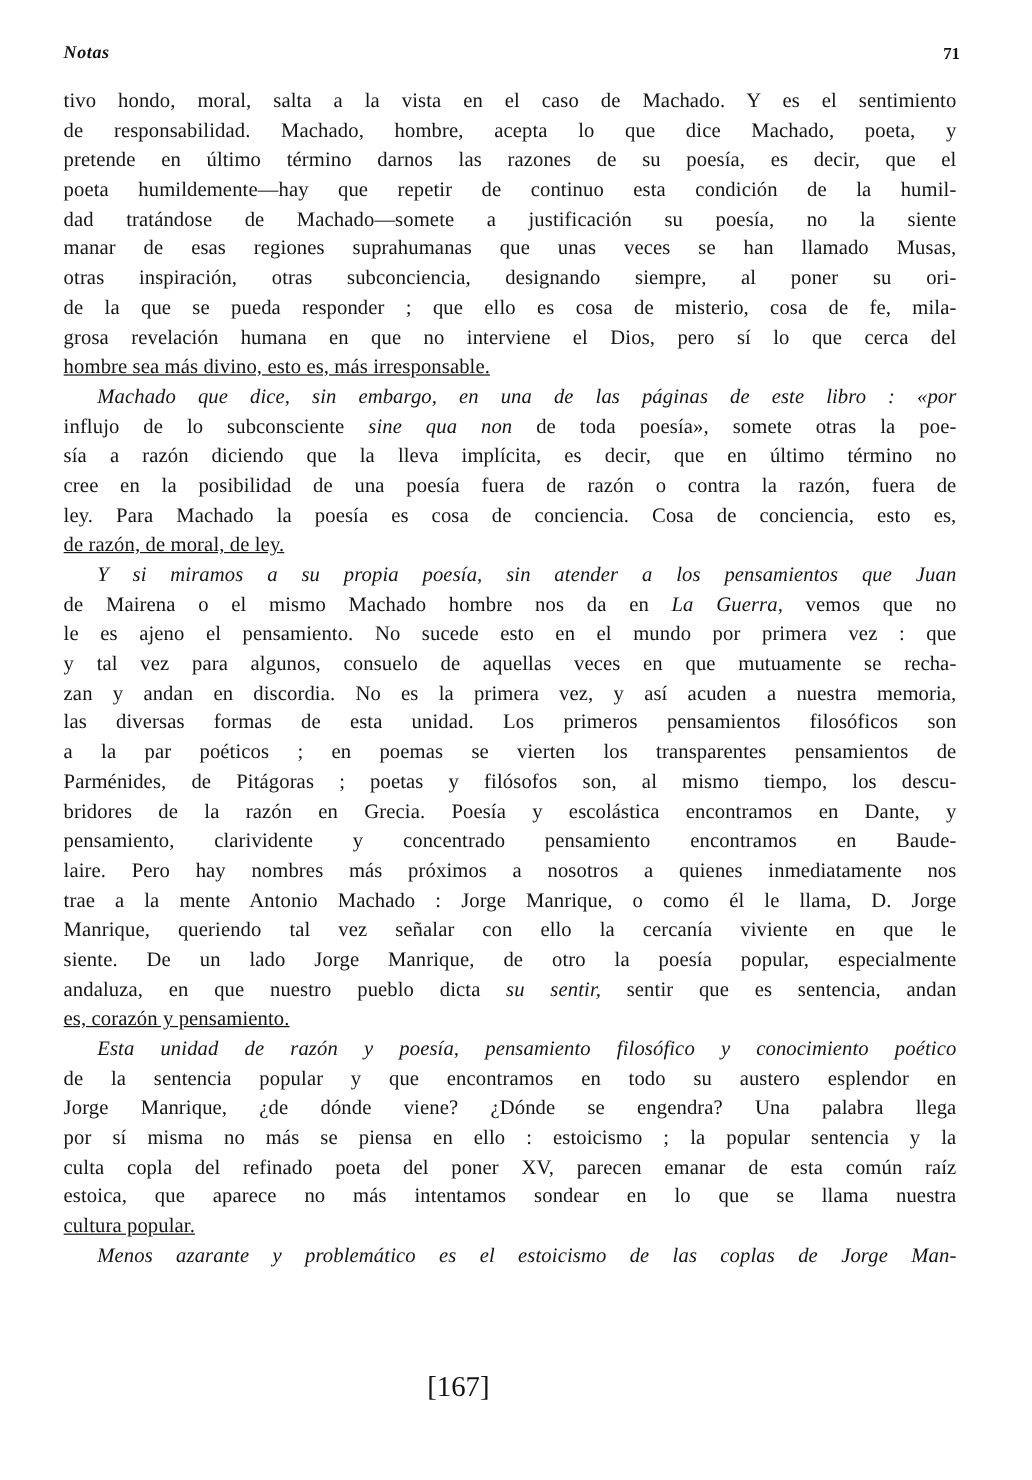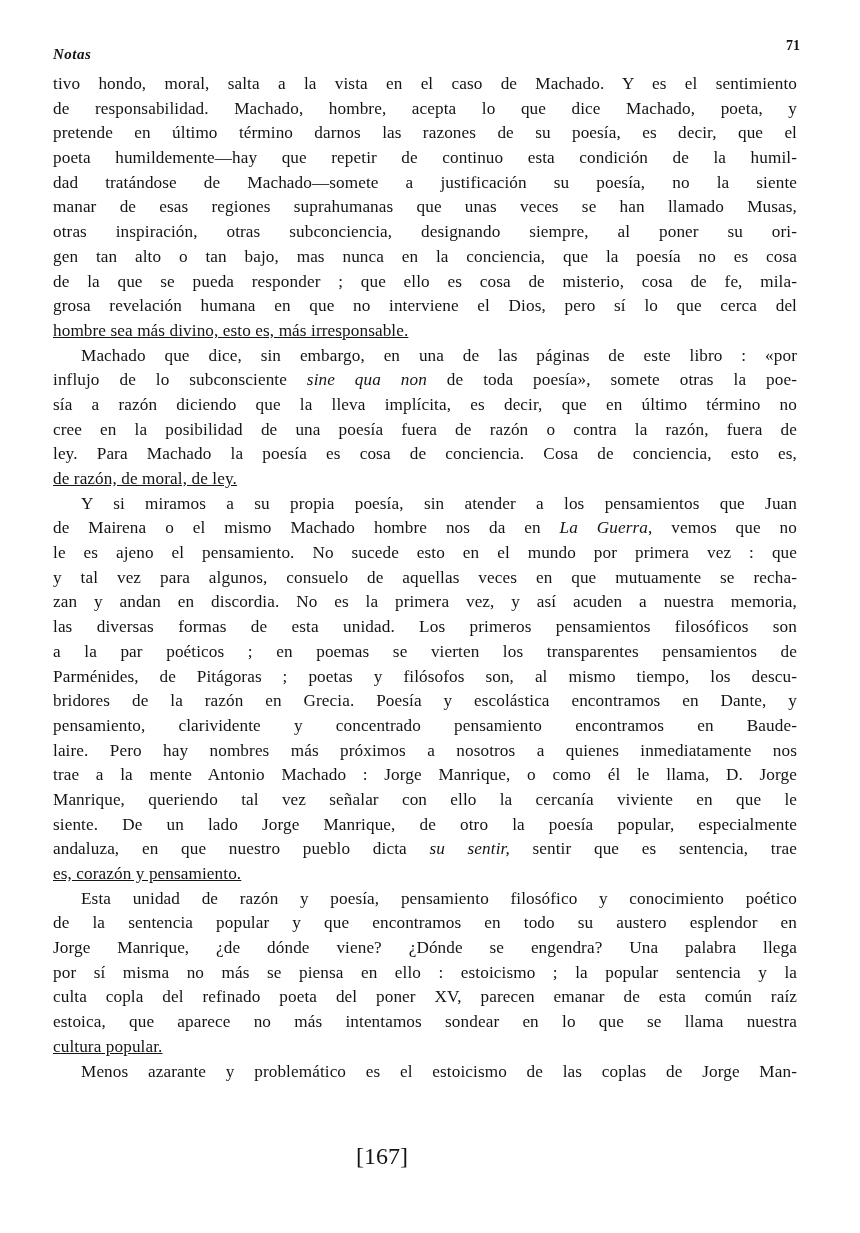--- a/index.html
+++ b/index.html
@@ -6,36 +6,36 @@
     body {
       width: 860px; height: 1233px; position: relative; overflow: hidden;
       font-family: "Liberation Serif", "DejaVu Serif", serif;
       color: #141414;
     }
     .running-head {
       position: absolute; top: 36px; left: 53px; right: 60px; height: 24px;
     }
     .running-title {
       position: absolute; left: 0; top: 0;
-      font-style: italic; font-weight: bold; font-size: 15px; letter-spacing: 0.5px; margin-top: 10px;
+      font-style: italic; font-weight: bold; font-size: 15px; letter-spacing: 0.5px;
     }
     .folio {
       position: absolute; right: 0; top: 2px;
       font-weight: bold; font-size: 14px;
     }
     .text-block {
       position: absolute; top: 72px; left: 53px; width: 744px;
     }
     .line {
       display: block; height: 24.7px; line-height: 24.7px;
       font-size: 17.2px; white-space: nowrap;
       text-align: justify; text-align-last: justify;
       letter-spacing: 0.1px;
     }
-    .line.indent { padding-left: 28px; }
+    .line.indent { padding-left: 28px; font-style: italic; }
     .line.last { text-align-last: left; text-decoration: underline; }
     .line i { font-style: italic; }
     .para { display: block; }
     .page-number {
       position: absolute; top: 1143px; left: 0; width: 764px; text-align: center;
       font-size: 24px;
     }
   </style>
 </head>
 <body>
@@ -47,21 +47,20 @@
 
 <div class="text-block" id="text-block">
     <div class="para">
       <span class="line"><span>tivo hondo, moral, salta a la vista en el caso de Machado. Y es el sentimiento</span></span>
       <span class="line"><span>de responsabilidad. Machado, hombre, acepta lo que dice Machado, poeta, y</span></span>
       <span class="line"><span>pretende en último término darnos las razones de su poesía, es decir, que el</span></span>
       <span class="line"><span>poeta humildemente—hay que repetir de continuo esta condición de la humil-</span></span>
       <span class="line"><span>dad tratándose de Machado—somete a justificación su poesía, no la siente</span></span>
       <span class="line"><span>manar de esas regiones suprahumanas que unas veces se han llamado Musas,</span></span>
       <span class="line"><span>otras inspiración, otras subconciencia, designando siempre, al poner su ori-</span></span>
-      <span class="line"><span>gen tan alto o tan bajo, mas nunca en la conciencia, que la poesía no es cosa</span></span>
       <span class="line"><span>de la que se pueda responder ; que ello es cosa de misterio, cosa de fe, mila-</span></span>
       <span class="line"><span>grosa revelación humana en que no interviene el Dios, pero sí lo que cerca del</span></span>
       <span class="line last"><span>hombre sea más divino, esto es, más irresponsable.</span></span>
     </div>
     <div class="para">
       <span class="line indent"><span>Machado que dice, sin embargo, en una de las páginas de este libro : «por</span></span>
       <span class="line"><span>influjo de lo subconsciente </span><i>sine qua non</i><span> de toda poesía», somete otras la poe-</span></span>
       <span class="line"><span>sía a razón diciendo que la lleva implícita, es decir, que en último término no</span></span>
       <span class="line"><span>cree en la posibilidad de una poesía fuera de razón o contra la razón, fuera de</span></span>
       <span class="line"><span>ley. Para Machado la poesía es cosa de conciencia. Cosa de conciencia, esto es,</span></span>
@@ -75,21 +74,21 @@
       <span class="line"><span>zan y andan en discordia. No es la primera vez, y así acuden a nuestra memoria,</span></span>
       <span class="line"><span>las diversas formas de esta unidad. Los primeros pensamientos filosóficos son</span></span>
       <span class="line"><span>a la par poéticos ; en poemas se vierten los transparentes pensamientos de</span></span>
       <span class="line"><span>Parménides, de Pitágoras ; poetas y filósofos son, al mismo tiempo, los descu-</span></span>
       <span class="line"><span>bridores de la razón en Grecia. Poesía y escolástica encontramos en Dante, y</span></span>
       <span class="line"><span>pensamiento, clarividente y concentrado pensamiento encontramos en Baude-</span></span>
       <span class="line"><span>laire. Pero hay nombres más próximos a nosotros a quienes inmediatamente nos</span></span>
       <span class="line"><span>trae a la mente Antonio Machado : Jorge Manrique, o como él le llama, D. Jorge</span></span>
       <span class="line"><span>Manrique, queriendo tal vez señalar con ello la cercanía viviente en que le</span></span>
       <span class="line"><span>siente. De un lado Jorge Manrique, de otro la poesía popular, especialmente</span></span>
-      <span class="line"><span>andaluza, en que nuestro pueblo dicta </span><i>su sentir,</i><span> sentir que es sentencia, trae</span></span>
+      <span class="line"><span>andaluza, en que nuestro pueblo dicta </span><i>su sentir,</i><span> sentir que es sentencia, andan</span></span>
       <span class="line last"><span>es, corazón y pensamiento.</span></span>
     </div>
     <div class="para">
       <span class="line indent"><span>Esta unidad de razón y poesía, pensamiento filosófico y conocimiento poético</span></span>
       <span class="line"><span>de la sentencia popular y que encontramos en todo su austero esplendor en</span></span>
       <span class="line"><span>Jorge Manrique, ¿de dónde viene? ¿Dónde se engendra? Una palabra llega</span></span>
       <span class="line"><span>por sí misma no más se piensa en ello : estoicismo ; la popular sentencia y la</span></span>
       <span class="line"><span>culta copla del refinado poeta del poner XV, parecen emanar de esta común raíz</span></span>
       <span class="line"><span>estoica, que aparece no más intentamos sondear en lo que se llama nuestra</span></span>
       <span class="line last"><span>cultura popular.</span></span>

